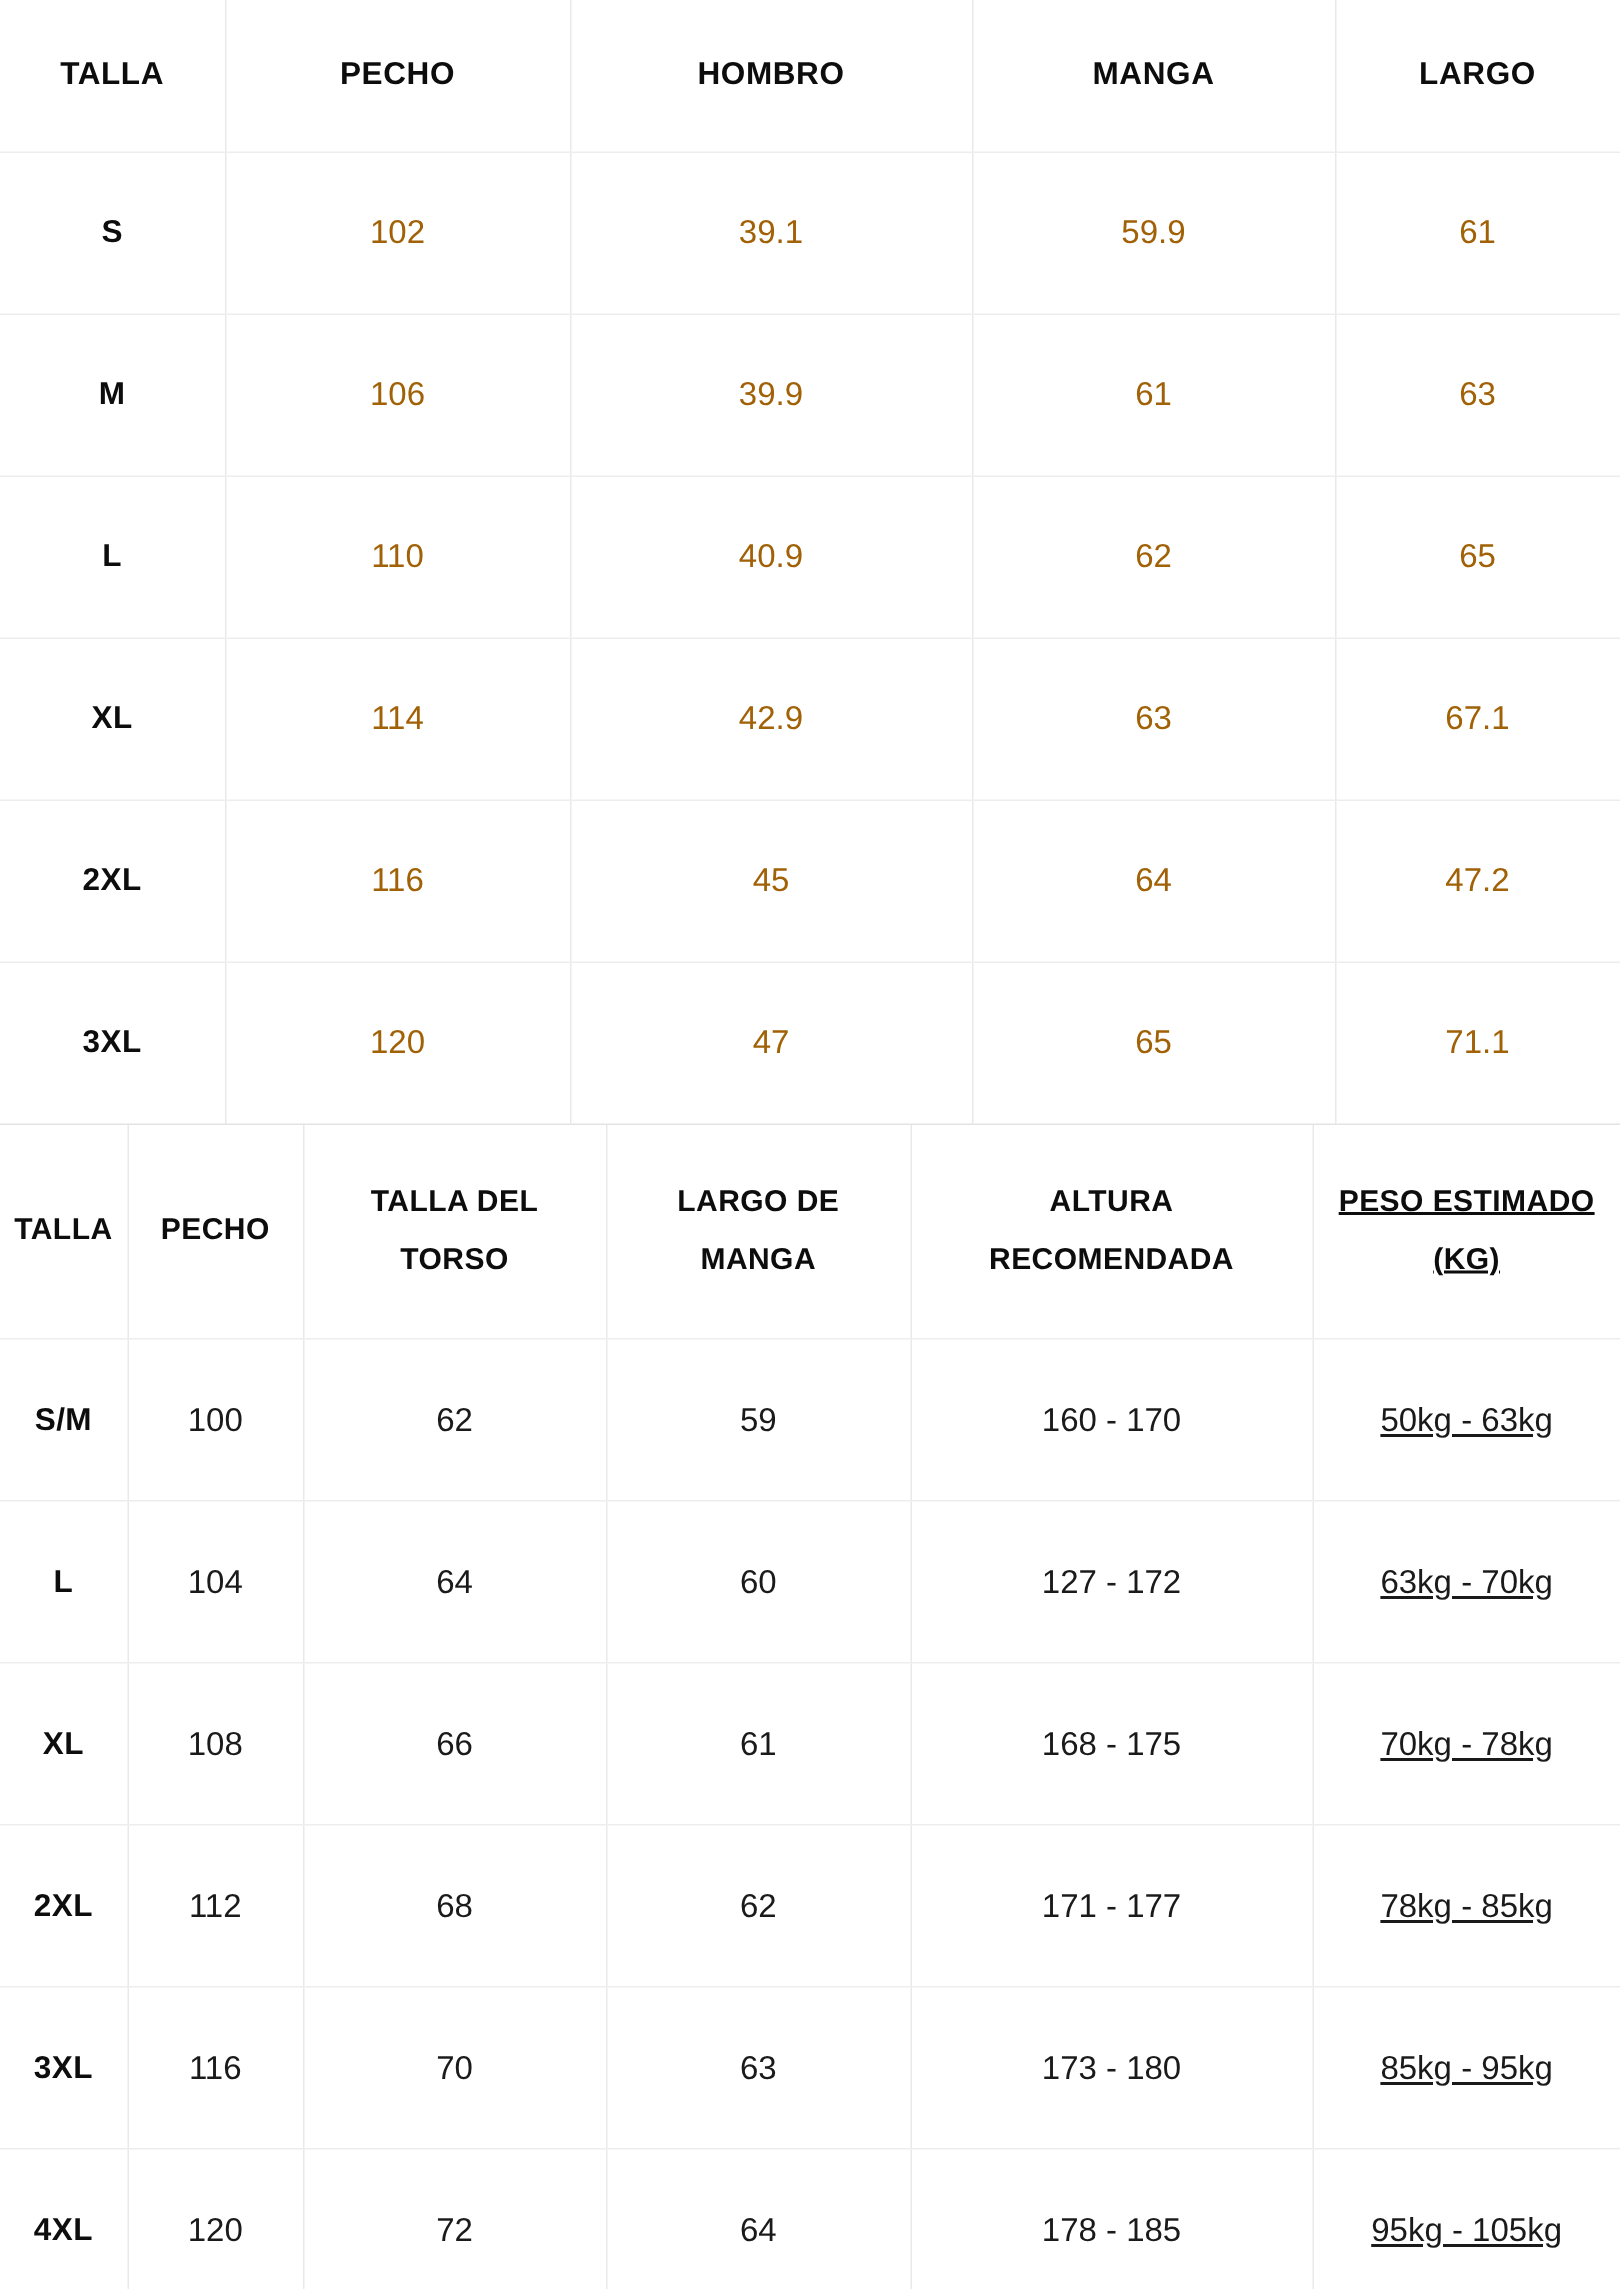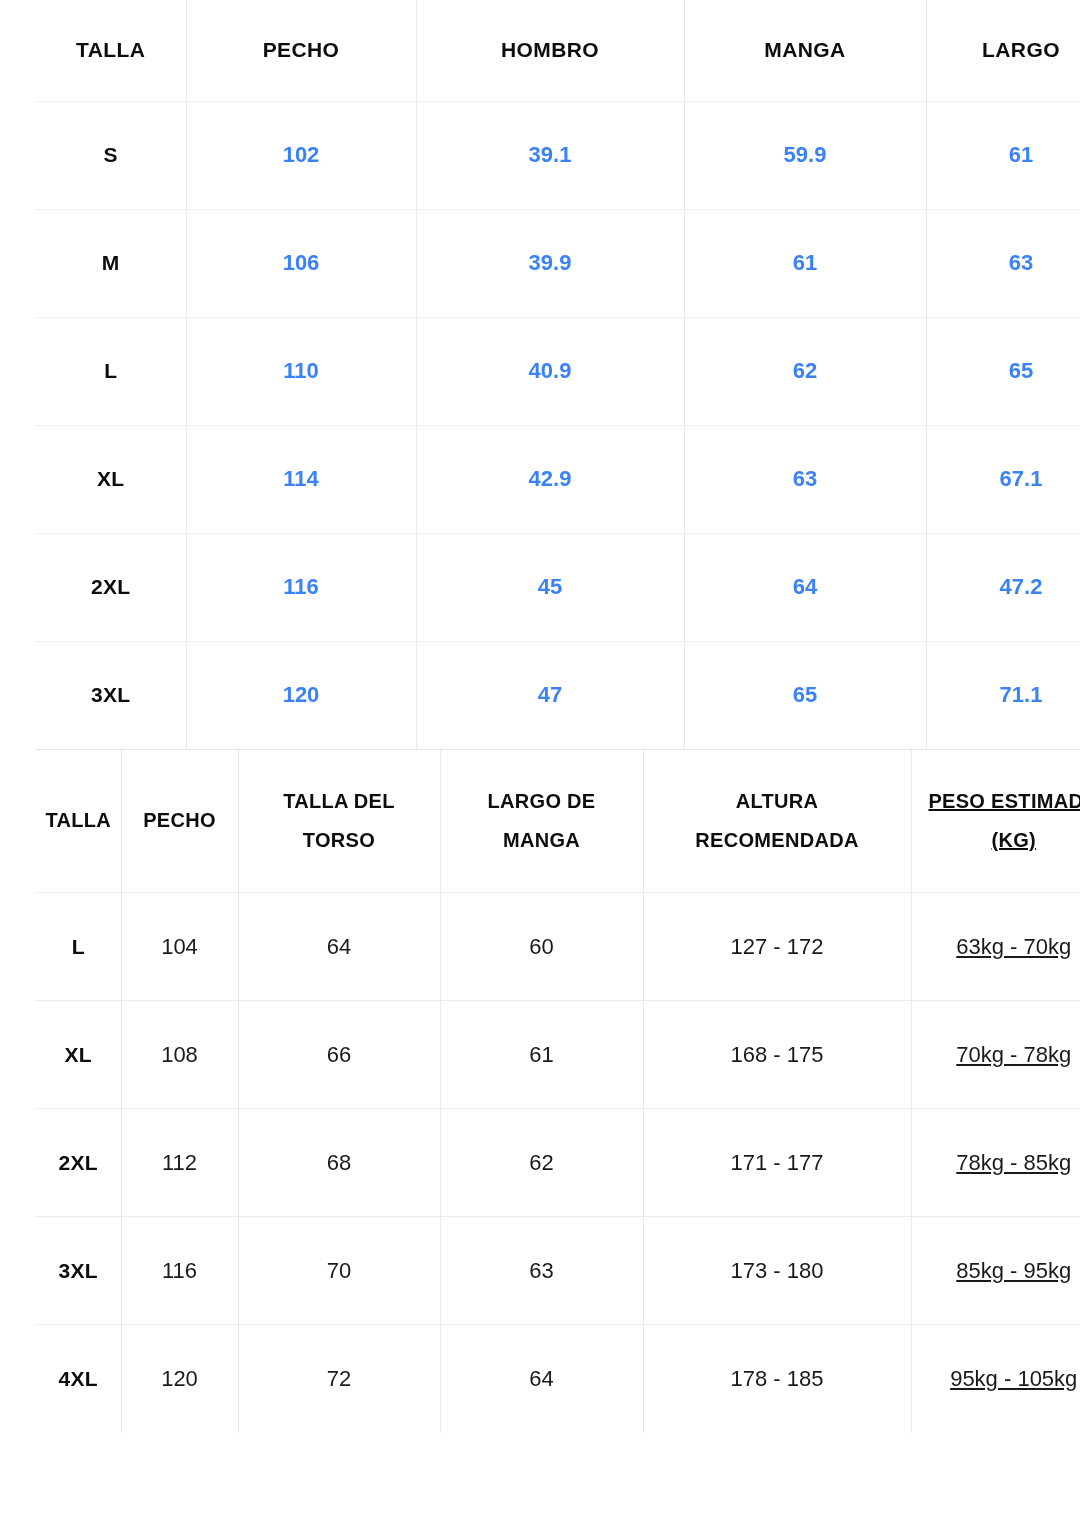--- a/index.html
+++ b/index.html
@@ -14,21 +14,20 @@
     font-family: "Liberation Sans", "DejaVu Sans", sans-serif;
     color: #111111;
     -webkit-font-smoothing: antialiased;
   }
 
   .sheet {
     width: 987px;
     height: 1526px;
     position: relative;
     background: #ffffff;
-    padding-left: 36px;
   }
 
   table.size-table {
     border-collapse: collapse;
     table-layout: fixed;
     width: 1080px;
     background: #ffffff;
   }
 
   table.size-table td,
@@ -55,23 +54,23 @@
     color: #0d0d0d;
     font-stretch: condensed;
   }
   #table-one td.size-cell {
     font-weight: 700;
     font-size: 21px;
     letter-spacing: 0.3px;
     color: #0d0d0d;
   }
   #table-one td.val-cell {
-    font-weight: 700;
+    font-weight: 400;
     font-size: 22px;
-    color: #3b82f6;
+    color: #a16207;
   }
   #table-one tr:last-child td { border-bottom: 1px solid #e3e3e3; }
   #table-one col.c0 { width: 150px; }
   #table-one col.c1 { width: 230px; }
   #table-one col.c2 { width: 268px; }
   #table-one col.c3 { width: 242px; }
   #table-one col.c4 { width: 190px; }
 
   
   #table-two th,
@@ -206,20 +205,28 @@
           <span class="hdr-line">RECOMENDADA</span>
         </th>
         <th>
           <span class="hdr-line">PESO ESTIMADO</span>
           <span class="hdr-line">(KG)</span>
         </th>
       </tr>
     </thead>
     <tbody>
       <tr>
+        <td class="size-cell">S/M</td>
+        <td class="val-cell">100</td>
+        <td class="val-cell">62</td>
+        <td class="val-cell">59</td>
+        <td class="val-cell">160 - 170</td>
+        <td class="val-cell">50kg - 63kg</td>
+      </tr>
+      <tr>
         <td class="size-cell">L</td>
         <td class="val-cell">104</td>
         <td class="val-cell">64</td>
         <td class="val-cell">60</td>
         <td class="val-cell">127 - 172</td>
         <td class="val-cell">63kg - 70kg</td>
       </tr>
       <tr>
         <td class="size-cell">XL</td>
         <td class="val-cell">108</td>

